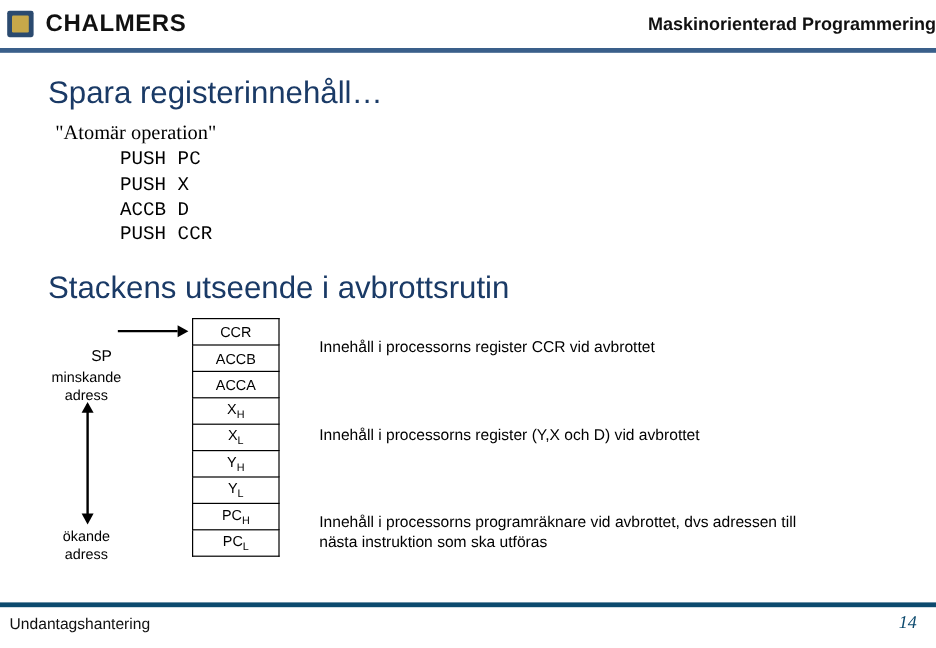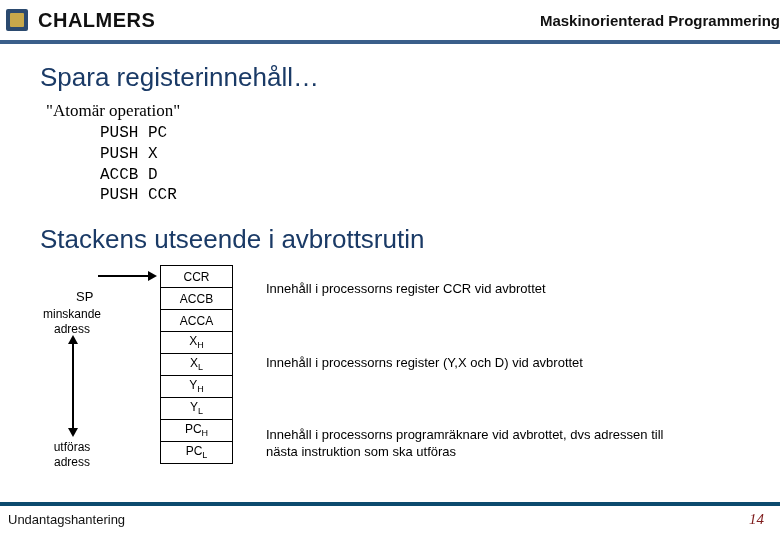--- a/index.html
+++ b/index.html
@@ -30,21 +30,21 @@
   .updown .down { position: absolute; bottom: -2px; left: 0; width: 0; height: 0; border-left: 5px solid transparent; border-right: 5px solid transparent; border-top: 9px solid #000; }
   .stack-table { position: absolute; left: 120px; top: 0; border-collapse: collapse; }
   .stack-table td { border: 1px solid #000; width: 72px; height: 22px; text-align: center; font-size: 12px; padding: 0 4px; white-space: nowrap; }
   .sub { font-size: 9px; vertical-align: sub; }
   .desc { position: absolute; left: 226px; font-size: 13px; line-height: 1.3; }
   .desc1 { top: 4px; margin-top: 12px; }
   .desc2 { top: 90px; }
   .desc3 { top: 162px; width: 430px; }
   .footer { position: absolute; bottom: 8px; left: 0; right: 0; border-top: 4px solid #0c4a6e; height: 30px; display: flex; align-items: center; justify-content: space-between; padding: 0 16px 0 8px; }
   .footer-left { font-size: 13px; color: #111; }
-  .footer-right { font-size: 15px; font-style: italic; font-family: "Times New Roman", serif; color: #7f1d1d; }
+  .footer-right { font-size: 15px; font-style: italic; font-family: "Times New Roman", serif; color: #0c4a6e; }
 </style>
 </head>
 <body>
 
 <div class="slide">
 
   <div class="header">
     <div class="logo-box">
       <div class="logo-top">
         <div class="logo-badge"></div>
@@ -75,21 +75,21 @@
 
       <div class="minsk">
         <span>minskande</span><br>
         <span>adress</span>
       </div>
       <div class="updown">
         <div class="up"></div>
         <div class="down"></div>
       </div>
       <div class="oka">
-        <span>utföras</span><br>
+        <span>ökande</span><br>
         <span>adress</span>
       </div>
 
       <table class="stack-table">
         <tbody>
             <tr>
               <td>CCR</td>
             </tr>
         <tr>
               <td>ACCB</td>

